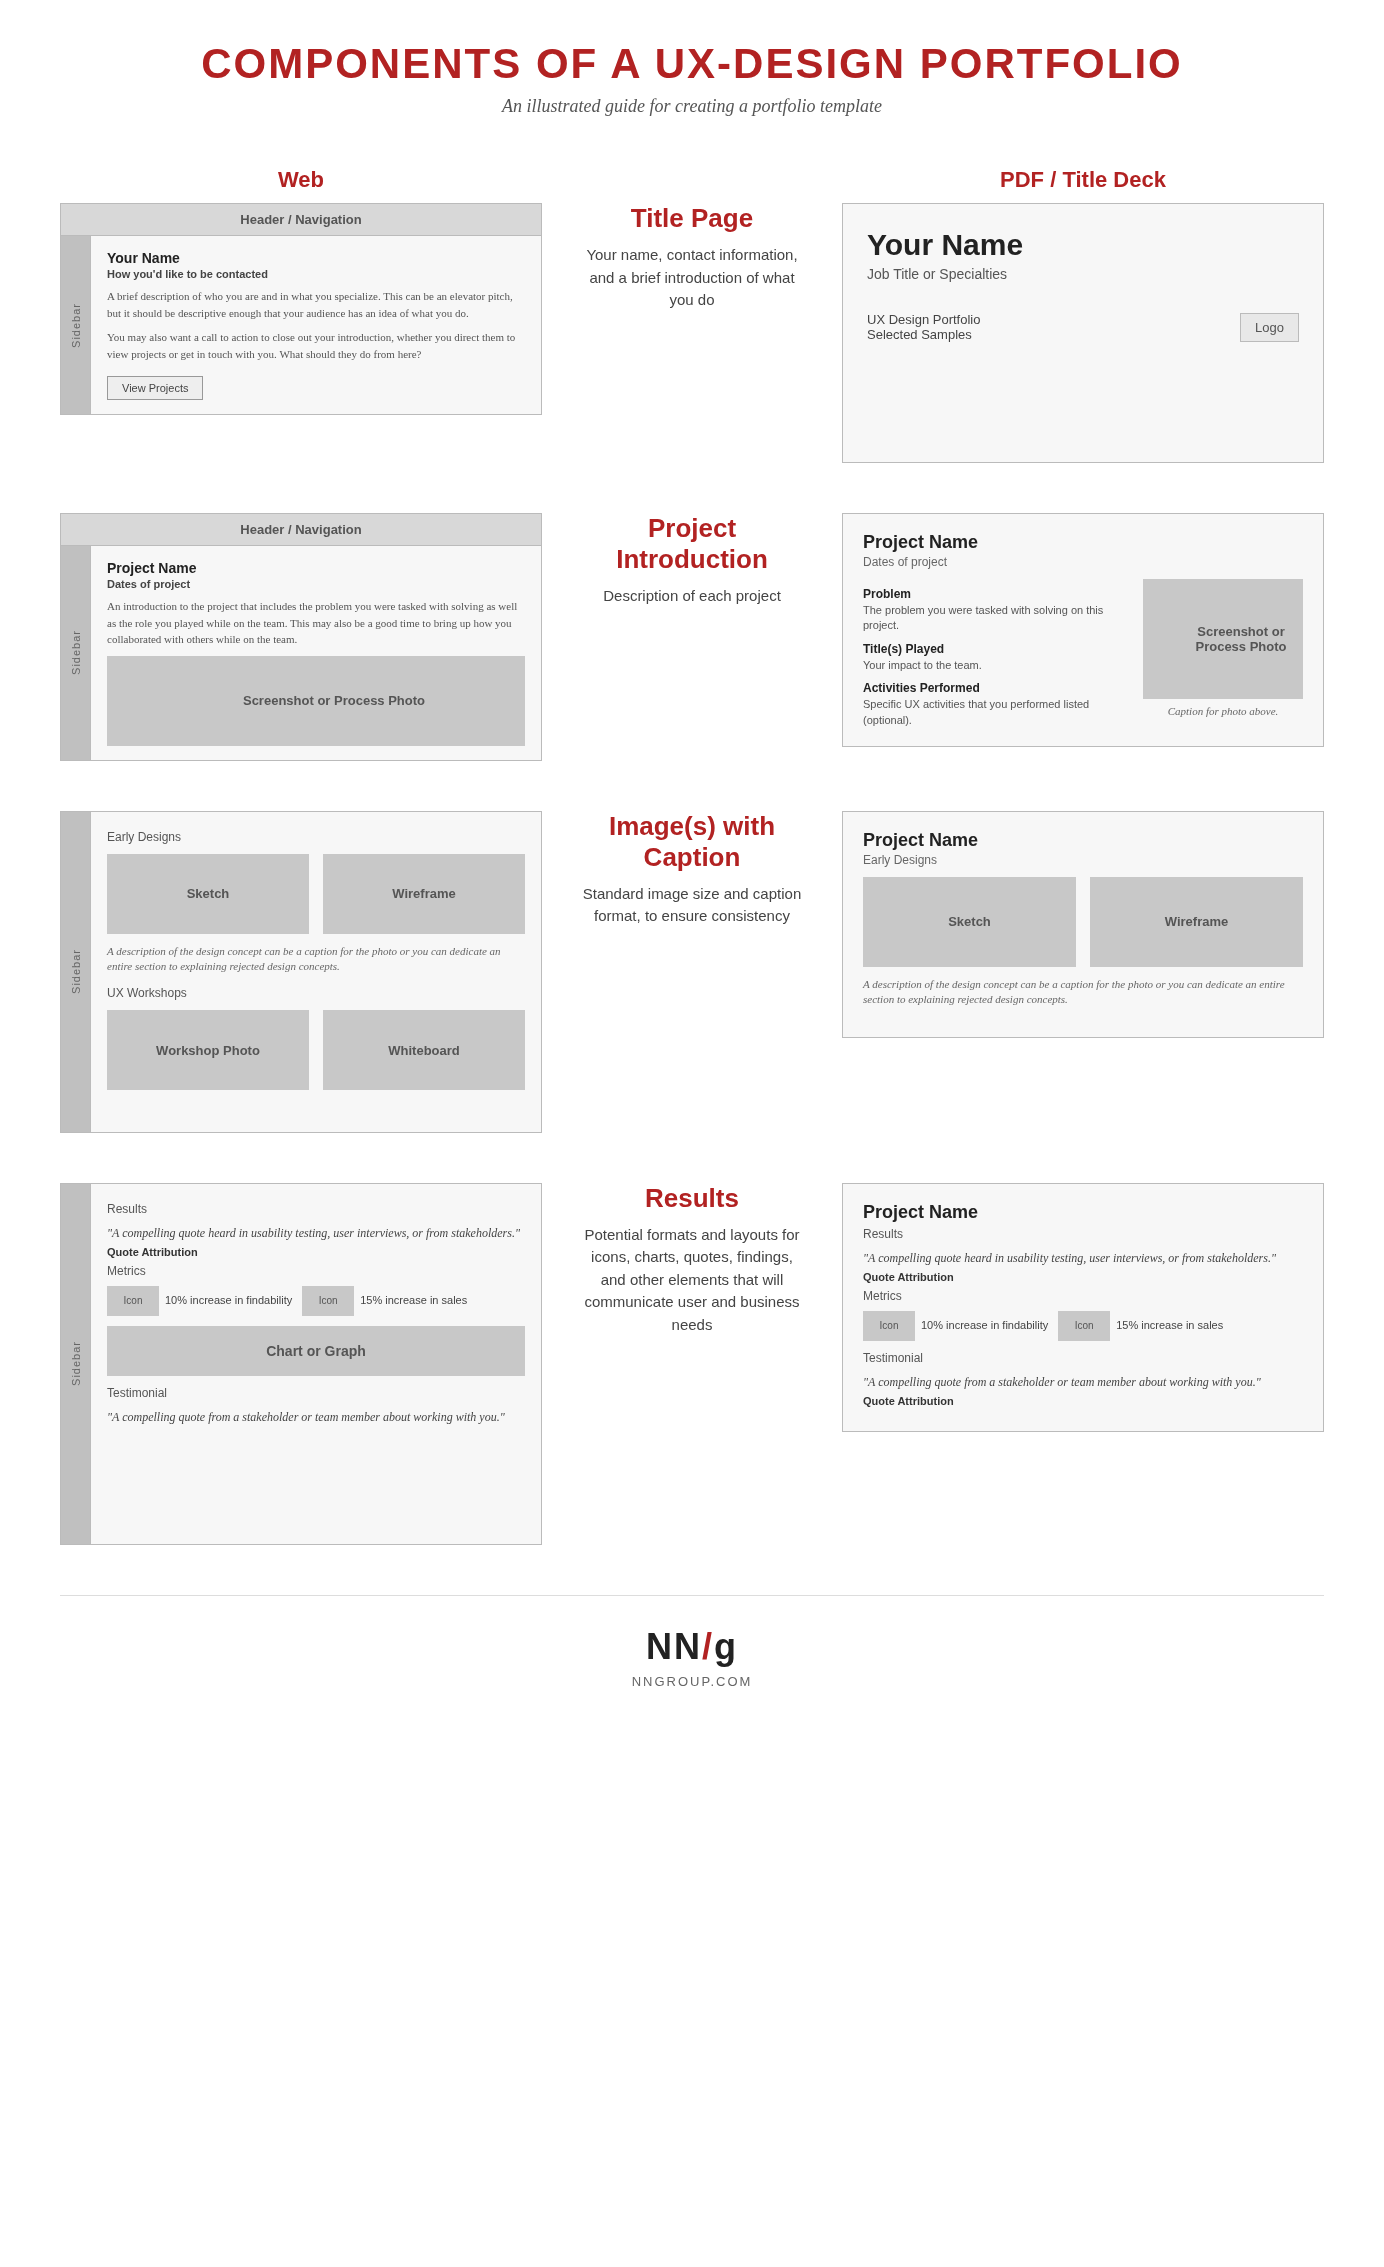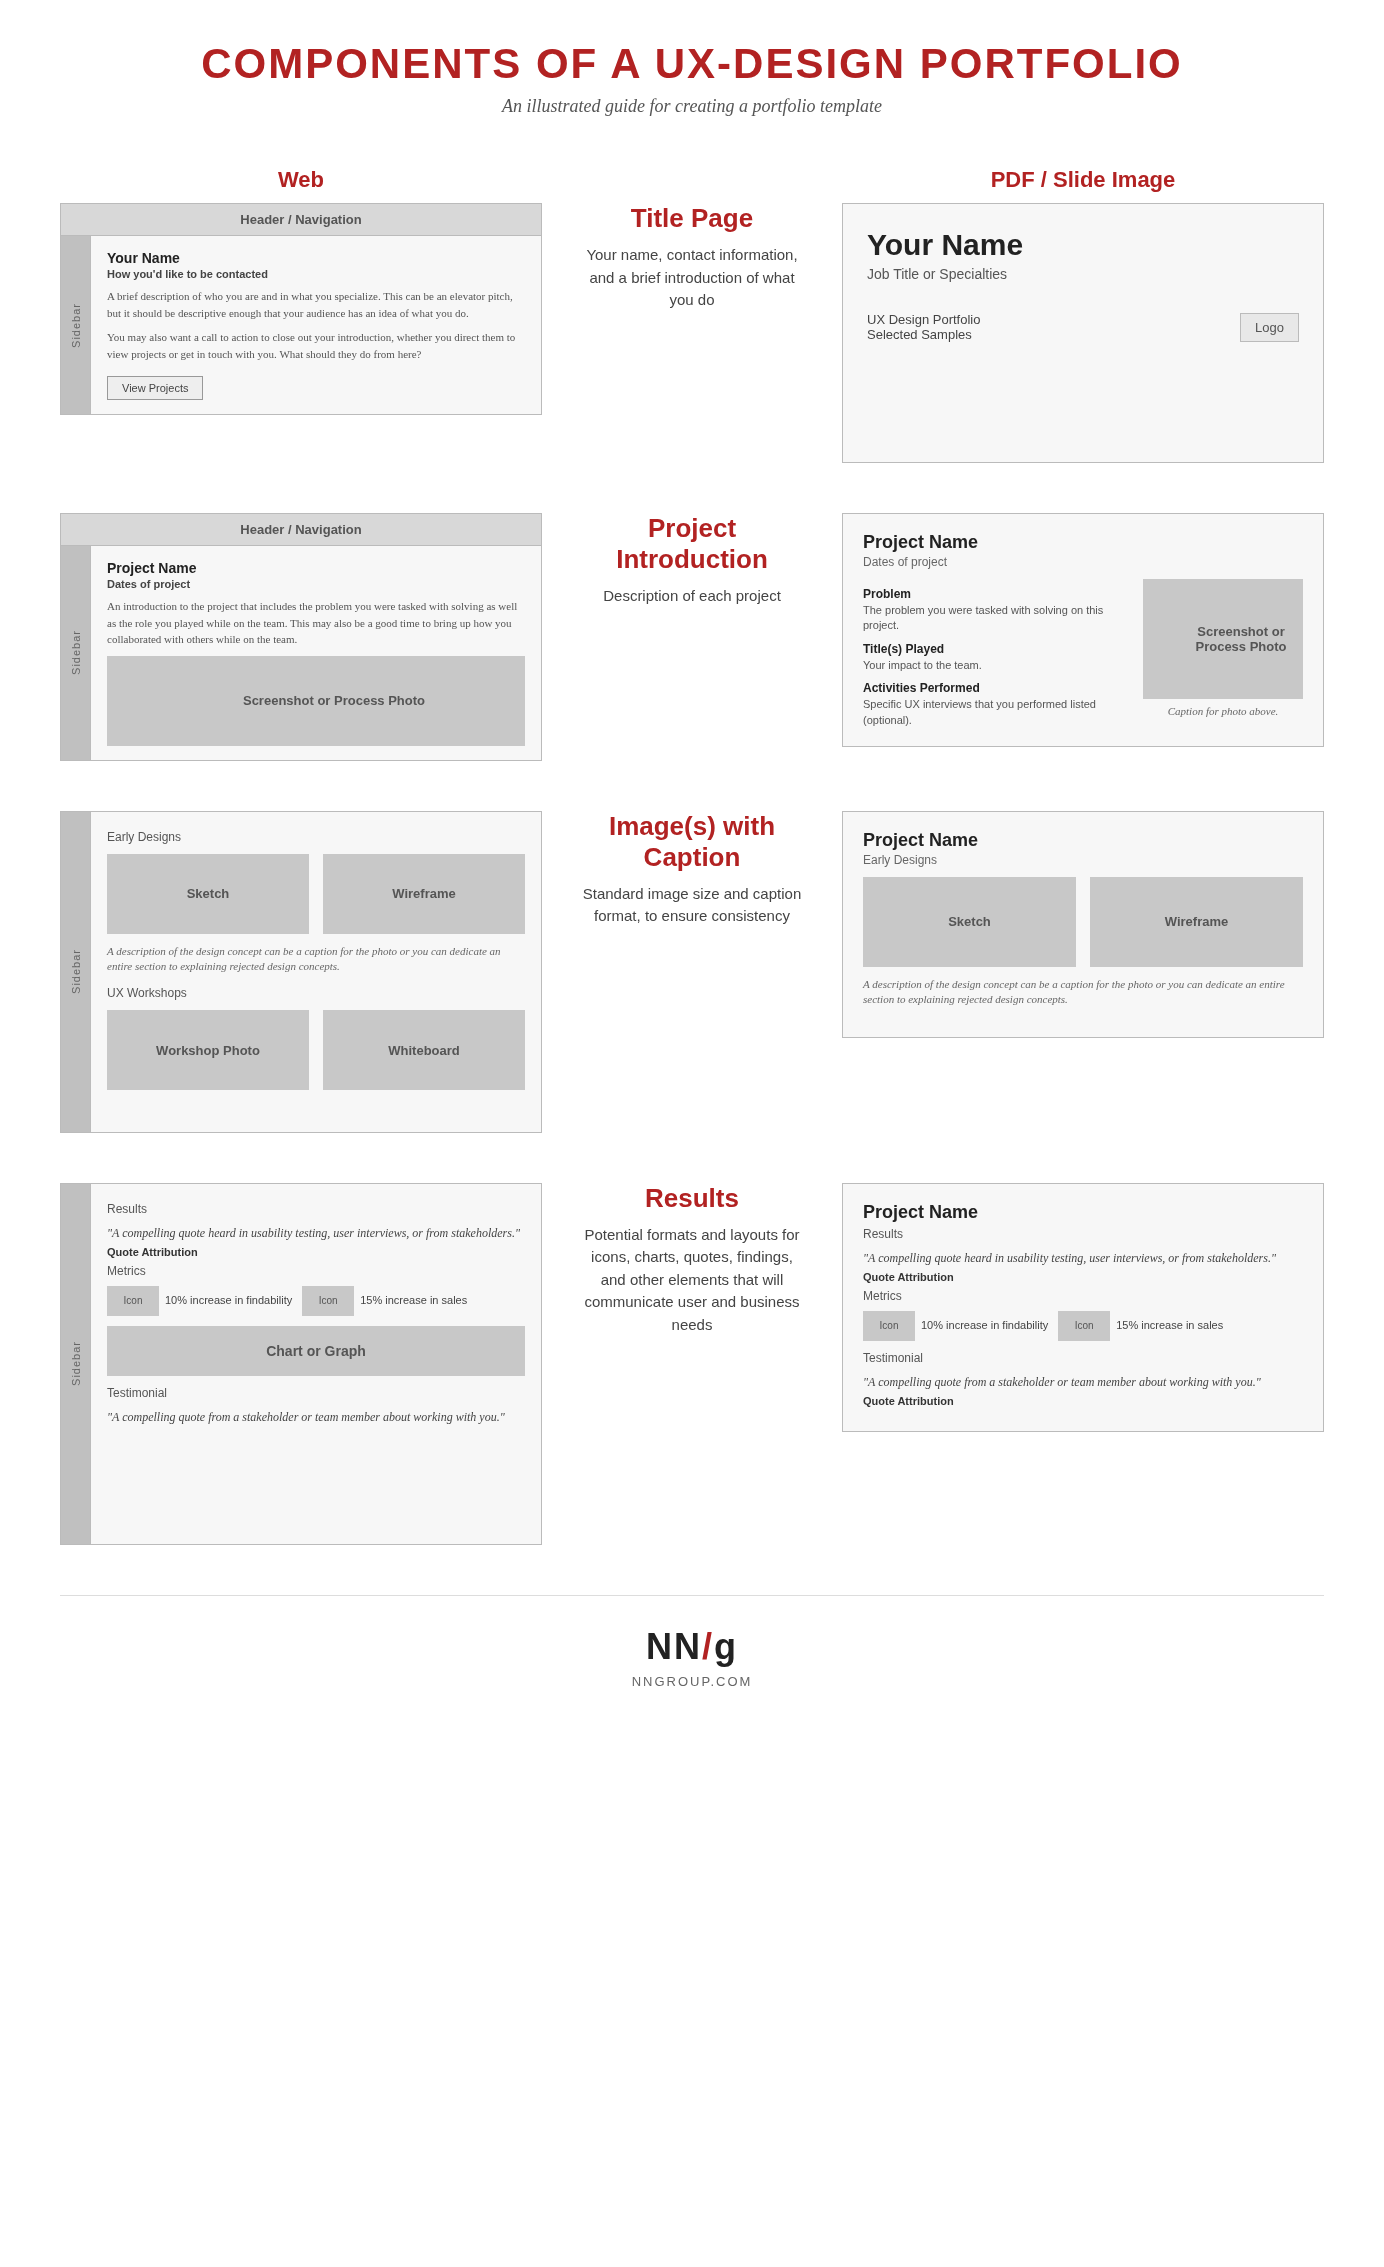--- a/index.html
+++ b/index.html
@@ -373,21 +373,21 @@
 
 <div class="page-title">COMPONENTS OF A UX-DESIGN PORTFOLIO</div>
 <div class="page-subtitle">An illustrated guide for creating a portfolio template</div>
 
 <div style="display:flex; gap:40px; margin-bottom:10px;">
   <div style="flex:1; text-align:center;">
     <span class="section-label">Web</span>
   </div>
   <div style="width:220px; flex-shrink:0;"></div>
   <div style="flex:1; text-align:center;">
-    <span class="section-label-pdf">PDF / Slide Image</span>
+    <span class="section-label-pdf">PDF / Title Deck</span>
   </div>
 </div>
 
 <div class="section-row">
 
   <div class="col-web">
     <div class="web-box">
       <div class="web-header">Header / Navigation</div>
       <div class="web-body">
         <div class="web-sidebar">
@@ -452,21 +452,21 @@
     <div class="pdf-project-box">
       <div class="pdf-proj-name">Project Name</div>
       <div class="pdf-proj-dates">Dates of project</div>
       <div class="pdf-proj-body">
         <div class="pdf-proj-text">
           <div class="pdf-proj-label">Problem</div>
           <div class="pdf-proj-value">The problem you were tasked with solving on this project.</div>
           <div class="pdf-proj-label">Title(s) Played</div>
           <div class="pdf-proj-value">Your impact to the team.</div>
           <div class="pdf-proj-label">Activities Performed</div>
-          <div class="pdf-proj-value">Specific UX interviews that you performed listed (optional).</div>
+          <div class="pdf-proj-value">Specific UX activities that you performed listed (optional).</div>
         </div>
         <div class="pdf-proj-img-col">
           <div class="image-placeholder" style="height:120px;">Screenshot or Process Photo</div>
           <div class="pdf-caption">Caption for photo above.</div>
         </div>
       </div>
     </div>
   </div>
 </div>
 

